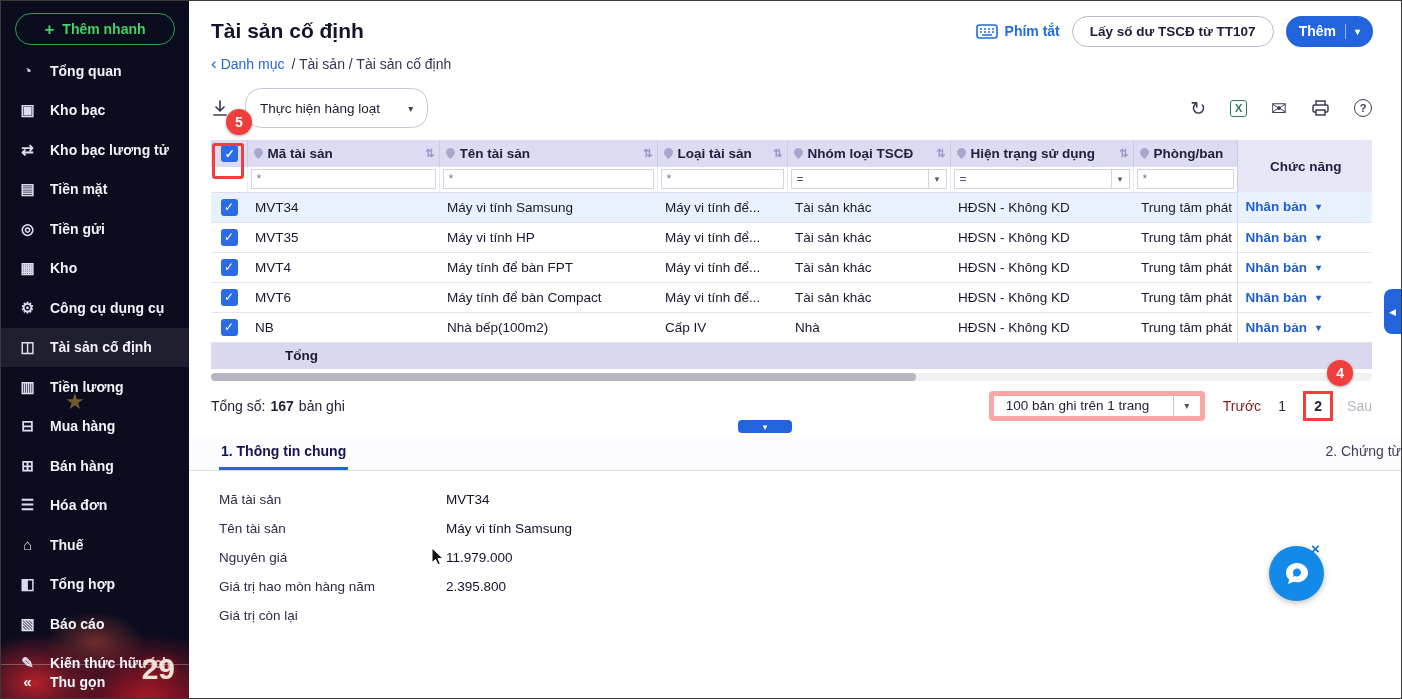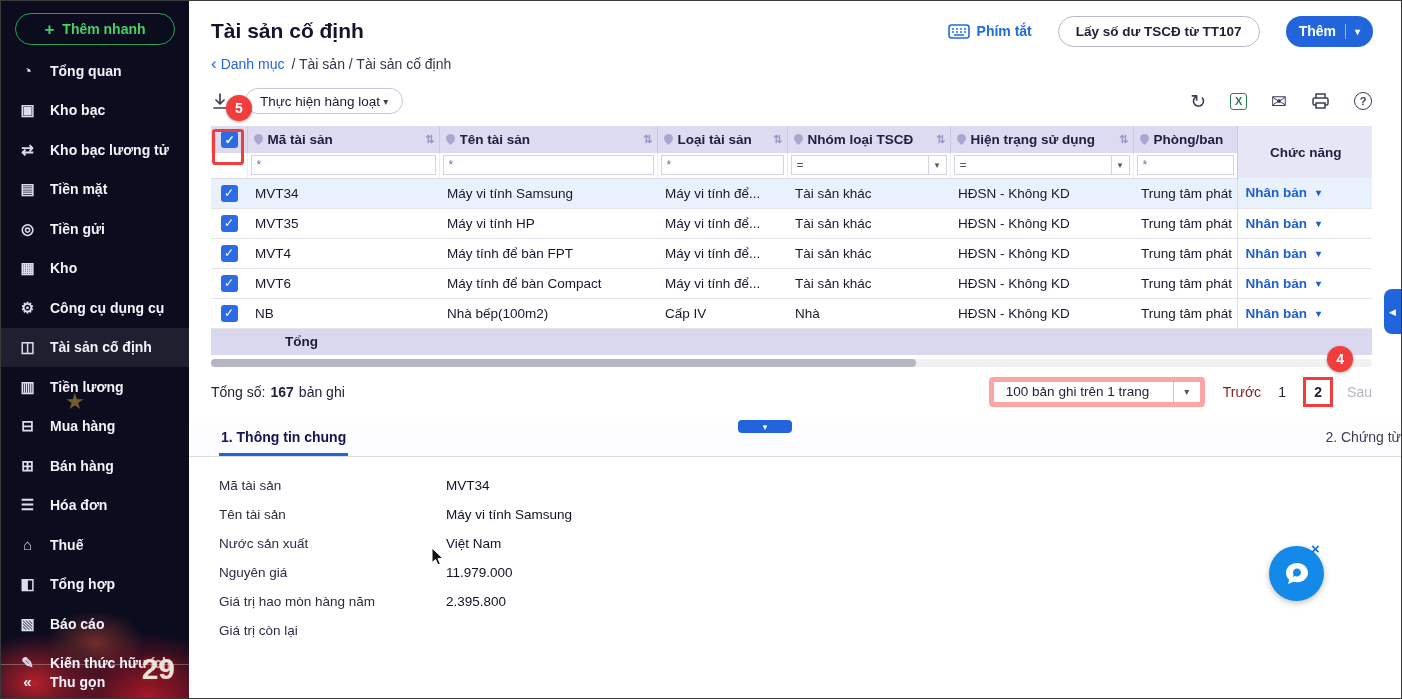--- a/index.html
+++ b/index.html
@@ -23,33 +23,33 @@
   }
   .art-star { position:absolute; left:64px; top:388px; font-size:22px; color:#d8a93c; opacity:.5; z-index:1; pointer-events:none; }
   .art-number { position:absolute; right:14px; bottom:12px; font-size:30px; font-weight:700; color:#e9e2da; z-index:2; pointer-events:none; text-shadow:0 0 6px rgba(180,30,30,.8); }
   .collapse-row { position:absolute; bottom:0; left:0; width:100%; height:34px; border-top:1px solid rgba(255,255,255,.28); display:flex; align-items:center; padding-left:17px; gap:13px; font-size:14px; font-weight:600; color:#f2f2f8; z-index:3; cursor:pointer; }
   .collapse-row .glyph { width:19px; text-align:center; font-size:15px; }
 
   
   .main { flex:1; position:relative; background:#fff; }
   .page-header { display:flex; align-items:center; justify-content:space-between; padding:14px 30px 0 22px; height:46px; }
   .page-title { font-size:21px; font-weight:700; color:#14142b; }
-  .header-right { display:flex; align-items:center; gap:26px; }
+  .header-right { display:flex; align-items:center; gap:12px; }
   .shortcut { display:flex; align-items:center; gap:7px; color:#1f6ce0; font-size:14px; font-weight:600; cursor:pointer; }
   .btn-outline { height:31px; padding:0 17px; border:1px solid #b9bac9; border-radius:16px; background:#fff; font-size:13.5px; font-weight:600; color:#202038; display:flex; align-items:center; cursor:pointer; font-family:inherit; }
   .btn-primary { height:31px; padding:0 13px; border:none; border-radius:16px; background:#2264dc; color:#fff; font-size:14px; font-weight:600; display:flex; align-items:center; gap:9px; cursor:pointer; font-family:inherit; }
   .btn-primary .vsep { width:1px; height:15px; background:rgba(255,255,255,.55); }
   .btn-primary .caret { font-size:10px; }
   .breadcrumb { padding:8px 0 0 22px; font-size:14px; color:#34344e; display:flex; align-items:center; gap:7px; }
   .bc-back { color:#2264dc; display:flex; align-items:center; gap:4px; cursor:pointer; font-weight:500; }
   .bc-back .chev { font-size:17px; line-height:1; }
 
   .toolbar { display:flex; align-items:center; padding:16px 31px 12px 22px; }
   .import-btn { background:none; border:none; cursor:pointer; margin-right:16px; display:flex; align-items:center; }
-  .bulk-btn { height:26px; padding:0 14px; border:1px solid #c6c6d6; border-radius:16px; background:#fff; font-size:13.5px; color:#1a1a30; display:flex; align-items:center; gap:3px; cursor:pointer; font-family:inherit; }
+  .bulk-btn { height:40px; padding:0 14px; border:1px solid #c6c6d6; border-radius:16px; background:#fff; font-size:13.5px; color:#1a1a30; display:flex; align-items:center; gap:28px; cursor:pointer; font-family:inherit; }
   .bulk-btn .caret { font-size:10px; color:#444; }
   .toolbar-spacer { flex:1; }
   .tool-icons { display:flex; align-items:center; gap:24px; }
   .icon-btn { background:none; border:none; cursor:pointer; display:flex; align-items:center; justify-content:center; padding:0; }
   .uni { font-size:19px; color:#3d3d55; line-height:1; }
   .excel-box { width:17px; height:17px; border:1.6px solid #2f7d54; border-radius:3px; color:#2f7d54; font-size:11px; font-weight:700; display:flex; align-items:center; justify-content:center; }
   .help-circle { width:18px; height:18px; border:1.6px solid #3d3d55; border-radius:50%; color:#3d3d55; font-size:11px; font-weight:700; display:flex; align-items:center; justify-content:center; }
 
   
   .table-zone { margin:0 31px 0 22px; }
@@ -495,24 +495,20 @@
       <div class="fields">
         <div class="field-row">
             <span class="field-label">Mã tài sản</span>
             <span class="field-value">MVT34</span>
           </div>
         <div class="field-row">
             <span class="field-label">Tên tài sản</span>
             <span class="field-value">Máy vi tính Samsung</span>
           </div>
         <div class="field-row">
-            <span class="field-label">Nước sản xuất</span>
-            <span class="field-value">Việt Nam</span>
-          </div>
-        <div class="field-row">
             <span class="field-label">Nguyên giá</span>
             <span class="field-value">11.979.000</span>
           </div>
         <div class="field-row">
             <span class="field-label">Giá trị hao mòn hàng năm</span>
             <span class="field-value">2.395.800</span>
           </div>
         <div class="field-row">
             <span class="field-label">Giá trị còn lại</span>
             <span class="field-value"></span>

